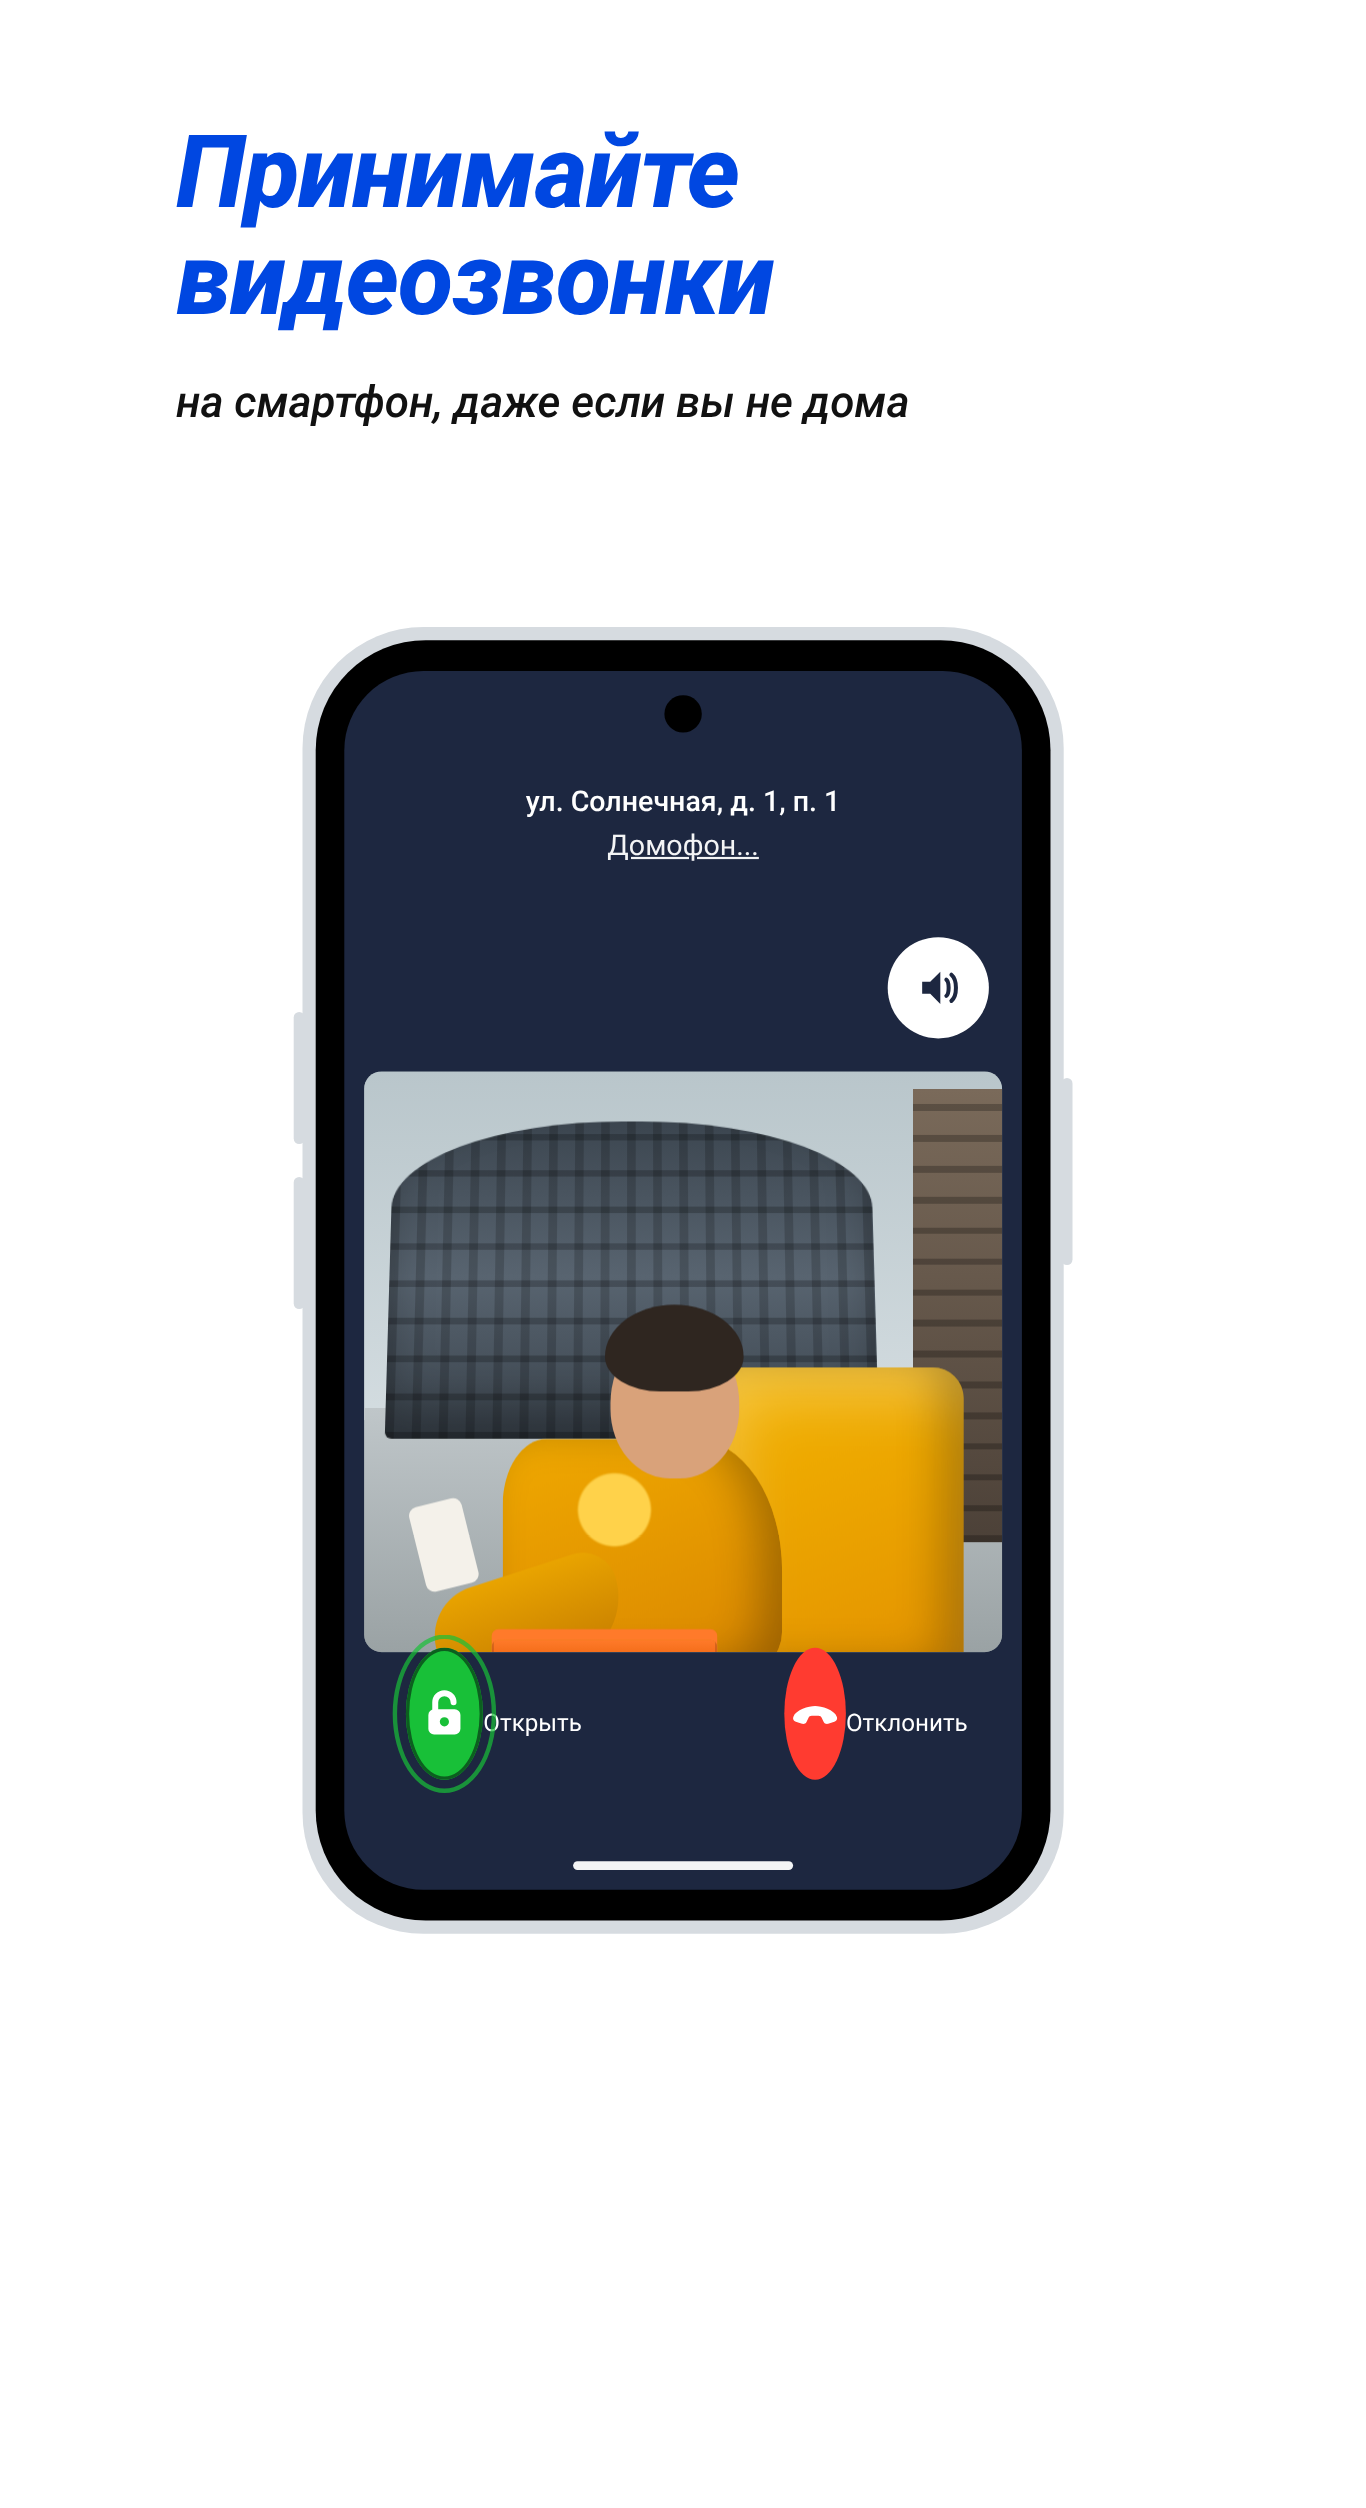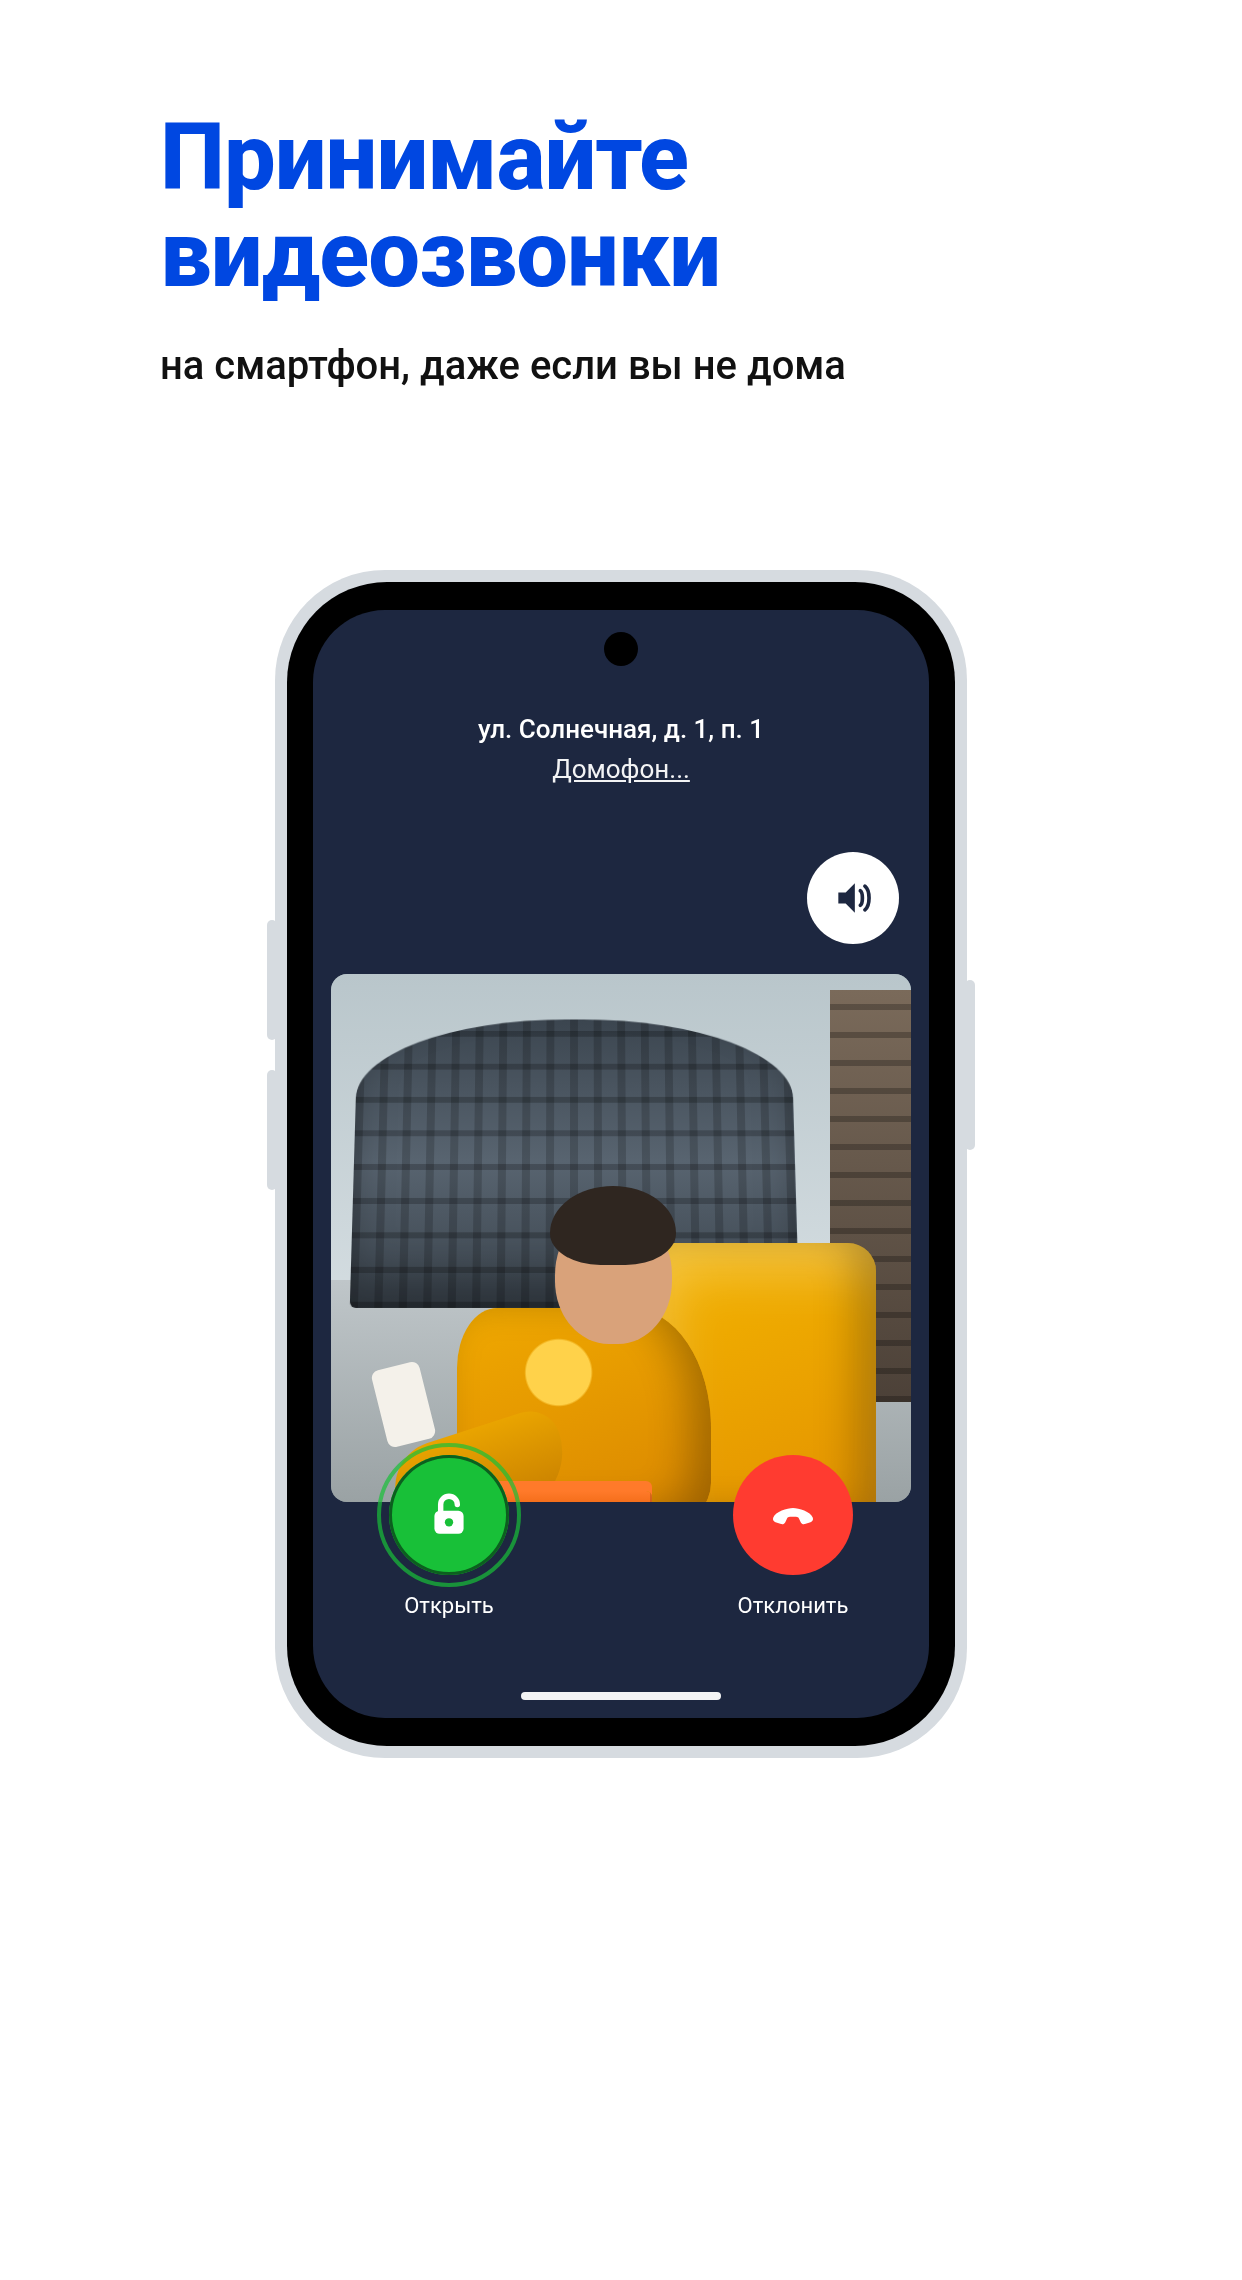--- a/index.html
+++ b/index.html
@@ -15,20 +15,21 @@
     width: 100%;
     height: 100%;
     position: relative;
   }
 
   .headline {
     position: absolute;
     left: 160px;
     top: 110px;
     width: 920px;
+    font-style: italic;
   }
   .headline-title {
     color: #0047e1;
     font-size: 92px;
     font-weight: 800;
     line-height: 1.05;
     letter-spacing: -1px;
   }
   .headline-sub {
     margin-top: 40px;
@@ -228,21 +229,20 @@
   .actions {
     position:absolute;
     left:0; right:0;
     bottom: 100px;
     display:flex;
     justify-content: space-between;
     padding: 0 56px;
   }
   .action {
     display:flex;
-    flex-direction:column;
     align-items:center;
     width:160px;
   }
   .action-circle {
     width:120px; height:120px;
     border-radius:50%;
     display:flex; align-items:center; justify-content:center;
   }
   .action-open .action-circle {
     background:#18c038;

